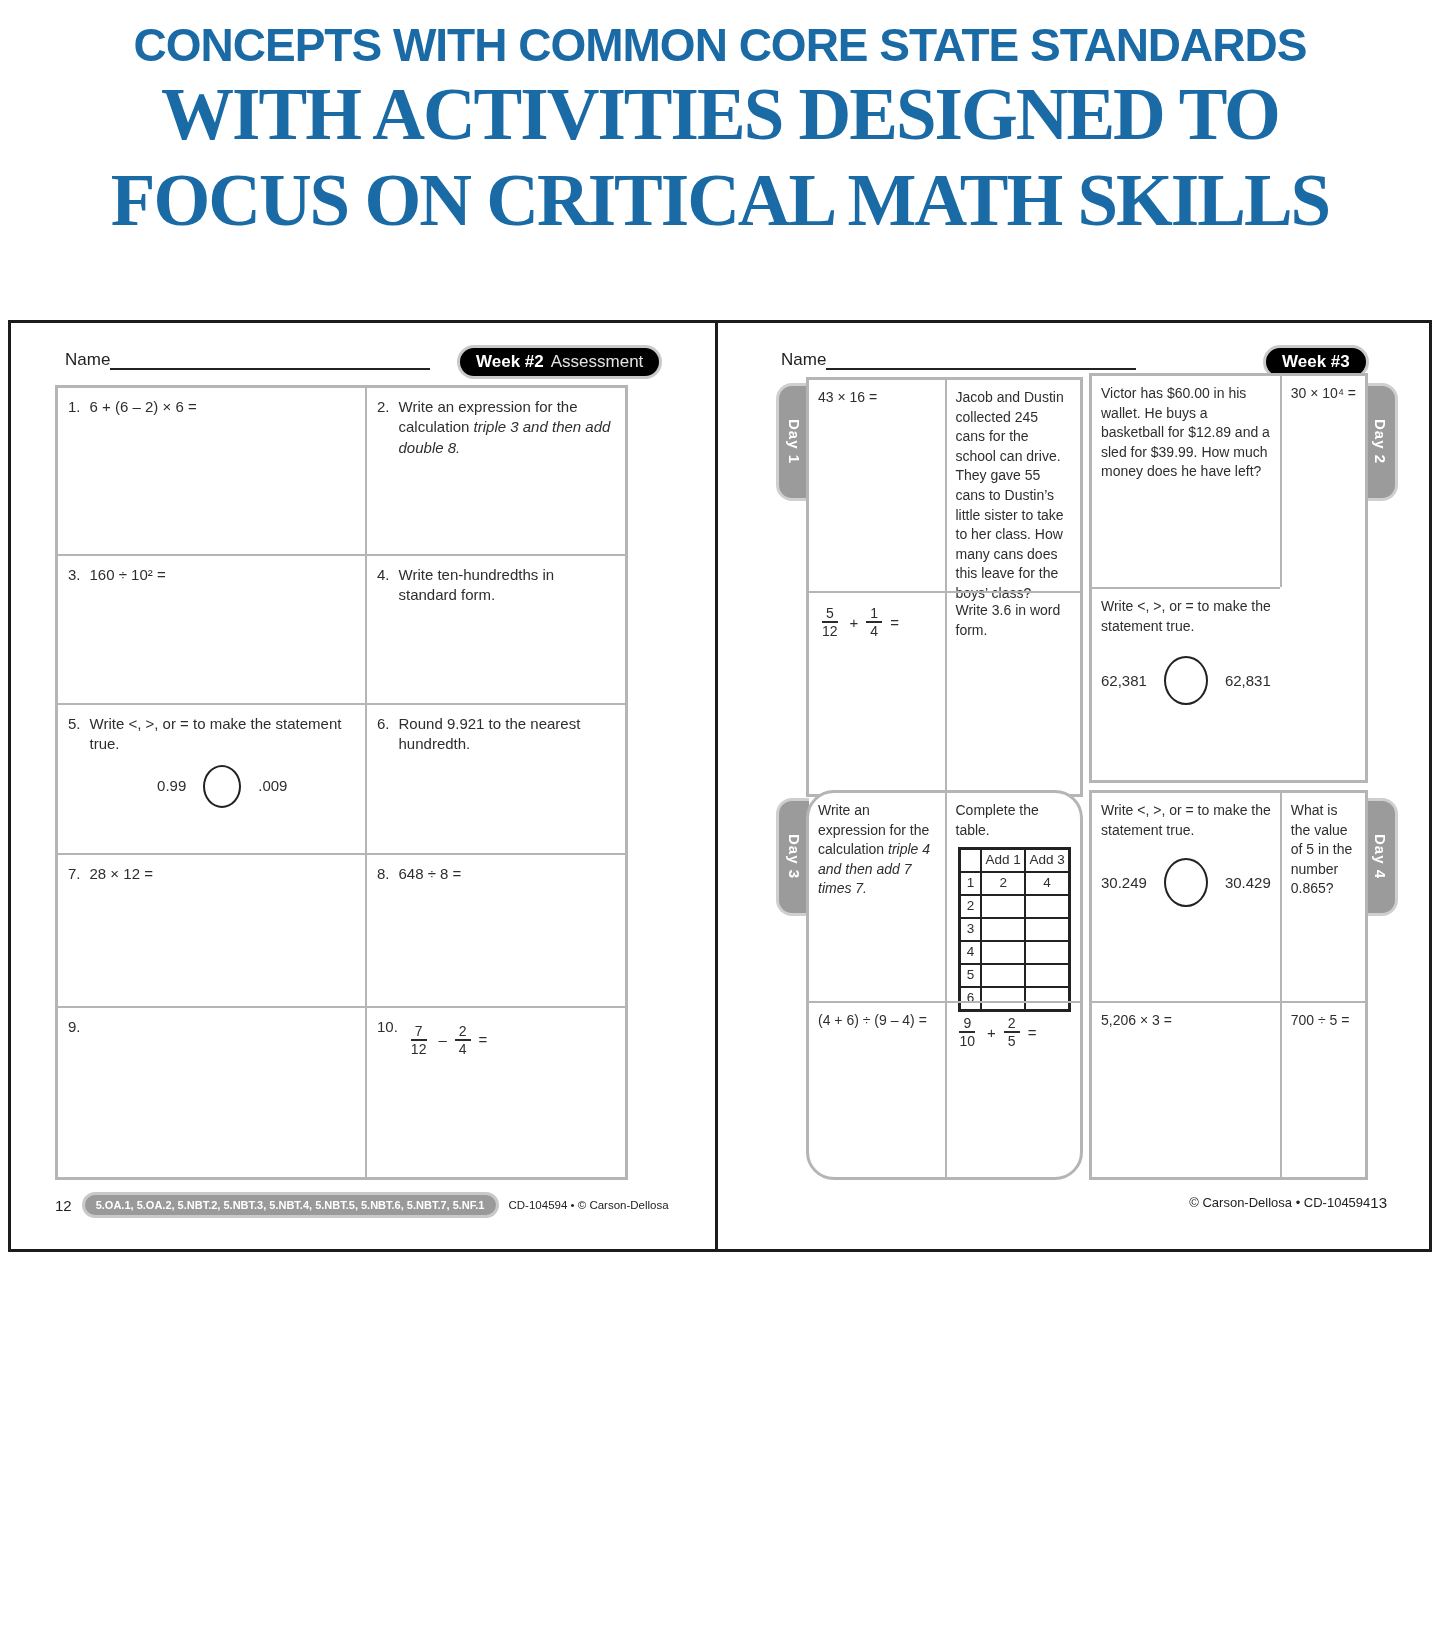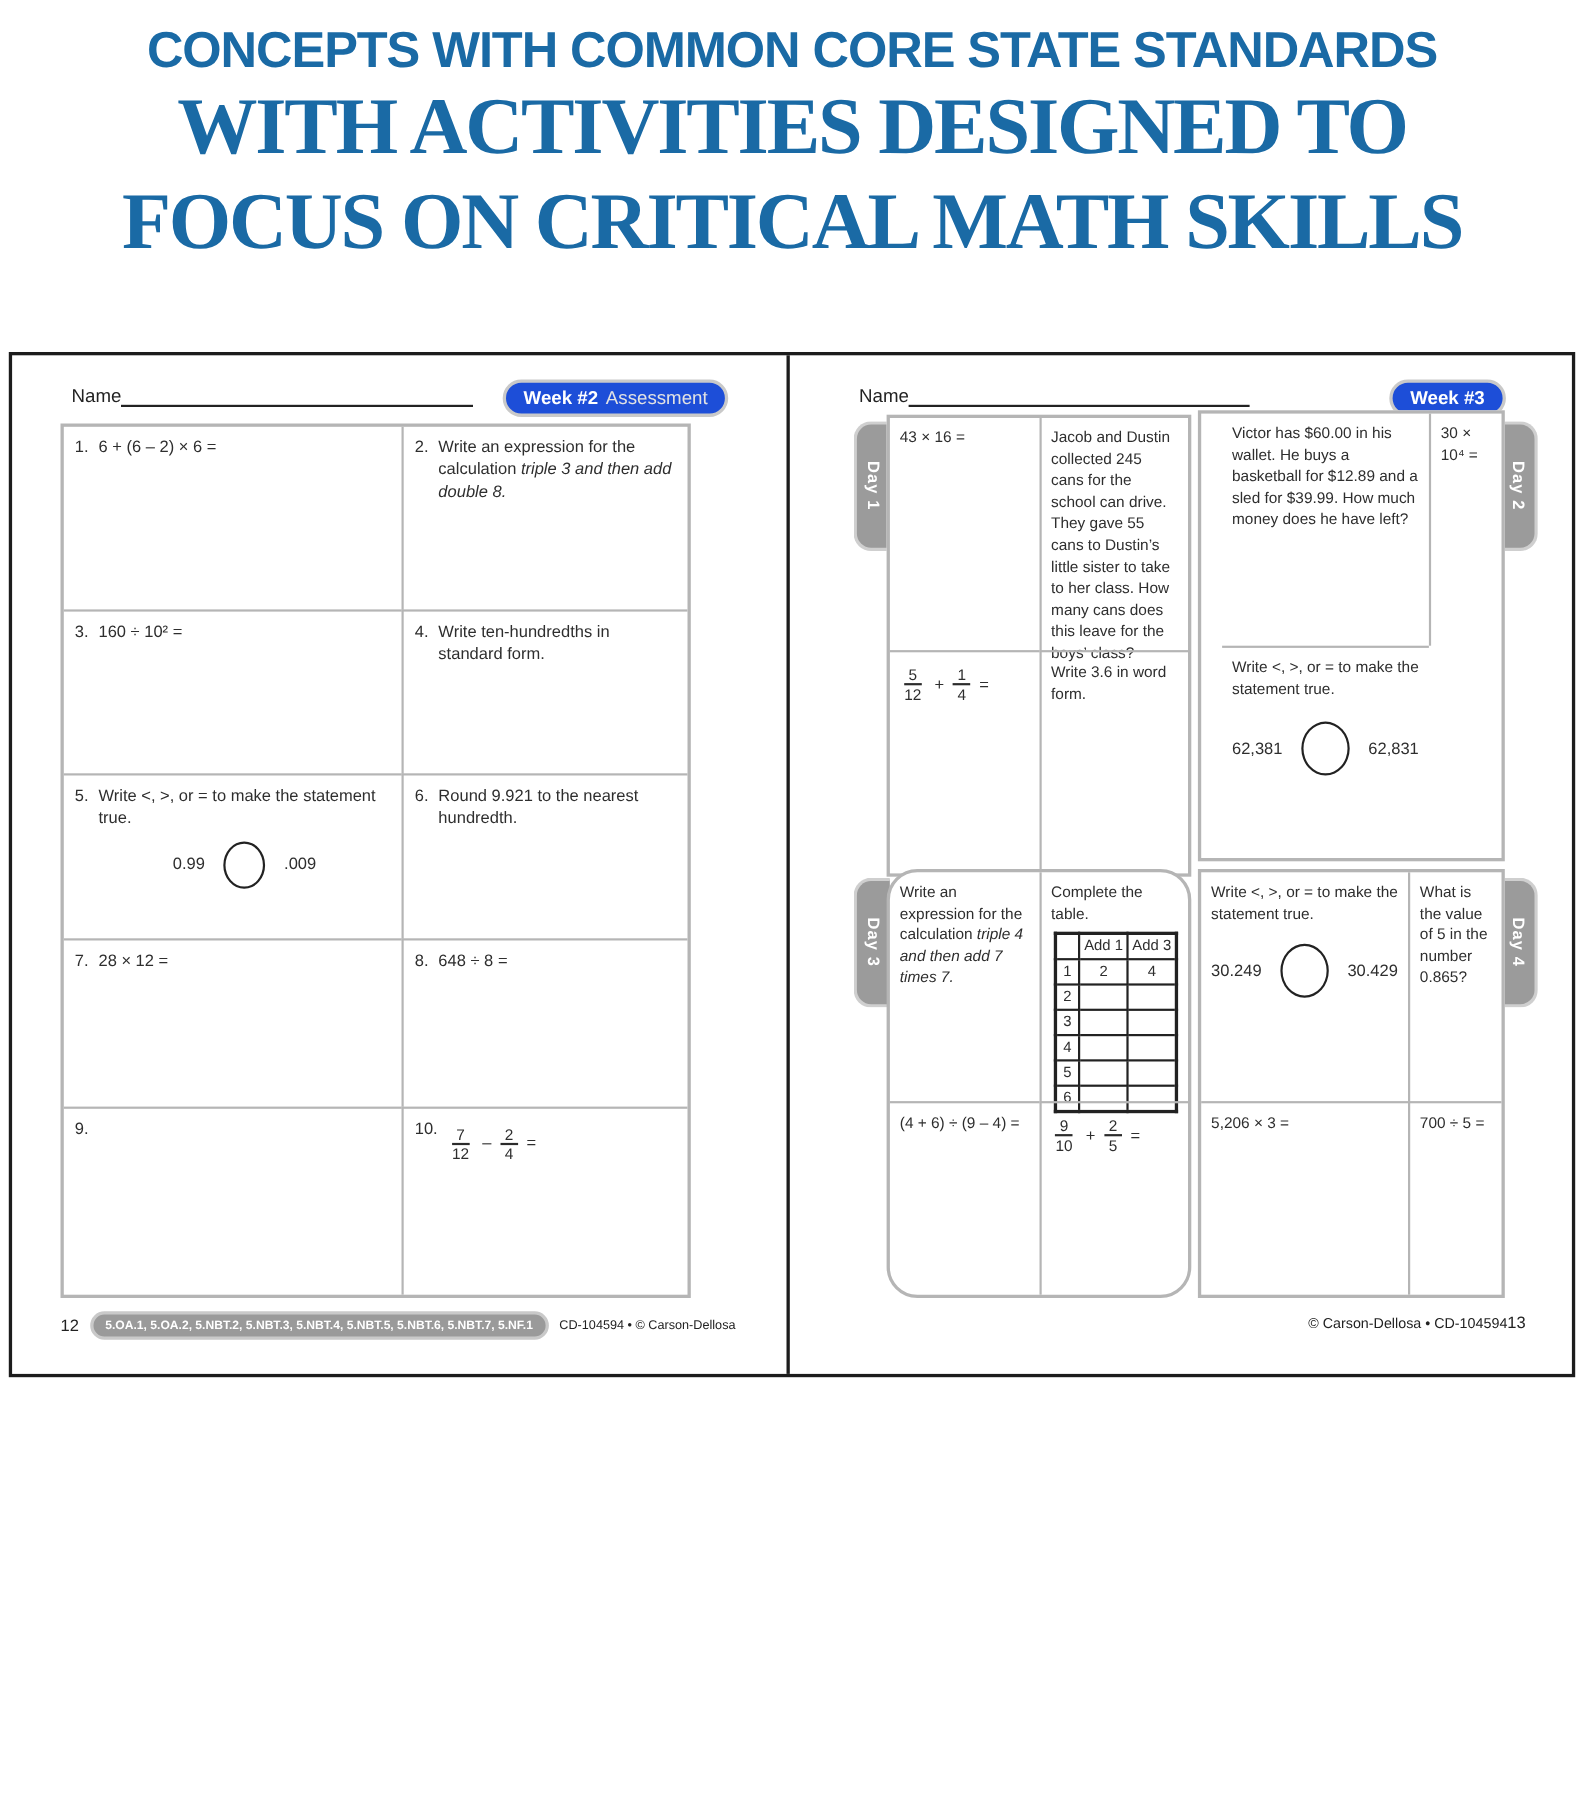--- a/index.html
+++ b/index.html
@@ -14,21 +14,21 @@
     line-height:1.18;letter-spacing:-2px;color:#1a6aa5;}
   
   .spread{position:absolute;left:8px;top:320px;width:1424px;height:932px;
     border:3px solid #1c1c1c;display:flex;background:#fff;box-sizing:border-box;}
   .page{position:relative;box-sizing:border-box;}
   .pageL{width:707px;border-right:3px solid #1c1c1c;}
   .pageR{flex:1;}
   
   .namerow{position:absolute;display:flex;align-items:flex-end;font-size:17px;color:#222;}
   .nameline{display:inline-block;height:19px;border-bottom:2px solid #222;}
-  .badge{position:absolute;background:#1d4ed8;border:3px solid #c9c9c9;border-radius:18px;
+  .badge{position:absolute;background:#000000;border:3px solid #c9c9c9;border-radius:18px;
     padding:4px 16px;display:flex;gap:7px;align-items:center;white-space:nowrap;justify-content:center;}
   .badge-bold{color:#fff;font-weight:bold;font-size:17px;}
   .badge-light{color:#e3e3e3;font-size:17px;}
   
   .lgrid{position:absolute;left:44px;top:62px;width:573px;height:795px;
     border:3px solid #b5b5b5;box-sizing:border-box;display:grid;
     grid-template-columns:307px 1fr;grid-template-rows:166px 149px 150px 153px 1fr;}
   .lcell{padding:9px 10px;display:flex;align-items:flex-start;font-size:15px;line-height:1.35;box-sizing:border-box;}
   .lcell:nth-child(even){border-left:2px solid #b5b5b5;}
   .lcell:nth-child(n+3){border-top:2px solid #b5b5b5;}
@@ -50,21 +50,21 @@
   .pageno{font-size:15px;color:#222;}
   .stdpill{background:#9a9a9a;border:3px solid #c9c9c9;border-radius:14px;color:#fff;
     font-weight:bold;font-size:11px;padding:4px 11px;letter-spacing:0;text-align:center;}
   .copysmall{font-size:11.5px;color:#222;}
   .rfooter{position:absolute;left:68px;top:871px;width:601px;display:flex;justify-content:flex-end;align-items:center;}
   .rfooter .copysmall{font-size:13px;}
   
   .rblock{position:absolute;background:#fff;border:3px solid #b5b5b5;box-sizing:border-box;
     display:grid;grid-template-columns:1fr 1fr;z-index:2;}
   .blk-tl{left:88px;top:54px;width:277px;height:420px;grid-template-rows:211px 1fr;}
-  .blk-tr{left:371px;top:50px;width:279px;height:410px;grid-template-rows:211px 1fr;padding-left:19px;}
+  .blk-tr{left:371px;top:50px;width:279px;height:410px;grid-template-rows:211px 1fr;}
   .blk-bl{left:88px;top:467px;width:277px;height:390px;grid-template-rows:208px 1fr;border-radius:28px;}
   .blk-br{left:371px;top:467px;width:279px;height:390px;grid-template-rows:208px 1fr;}
   .rcell{padding:8px 9px;font-size:14px;line-height:1.4;box-sizing:border-box;}
   .rcell:nth-child(even){border-left:2px solid #b5b5b5;}
   .rcell:nth-child(n+3){border-top:2px solid #b5b5b5;}
   
   .daytab{position:absolute;width:33px;height:118px;background:#9b9b9b;border:3px solid #cfcfcf;
     z-index:1;display:flex;align-items:center;justify-content:center;box-sizing:border-box;}
   .daytab span{writing-mode:vertical-rl;color:#fff;font-weight:bold;font-size:15px;letter-spacing:1px;}
   .tab-left{border-radius:16px 0 0 16px;border-right:none;}

